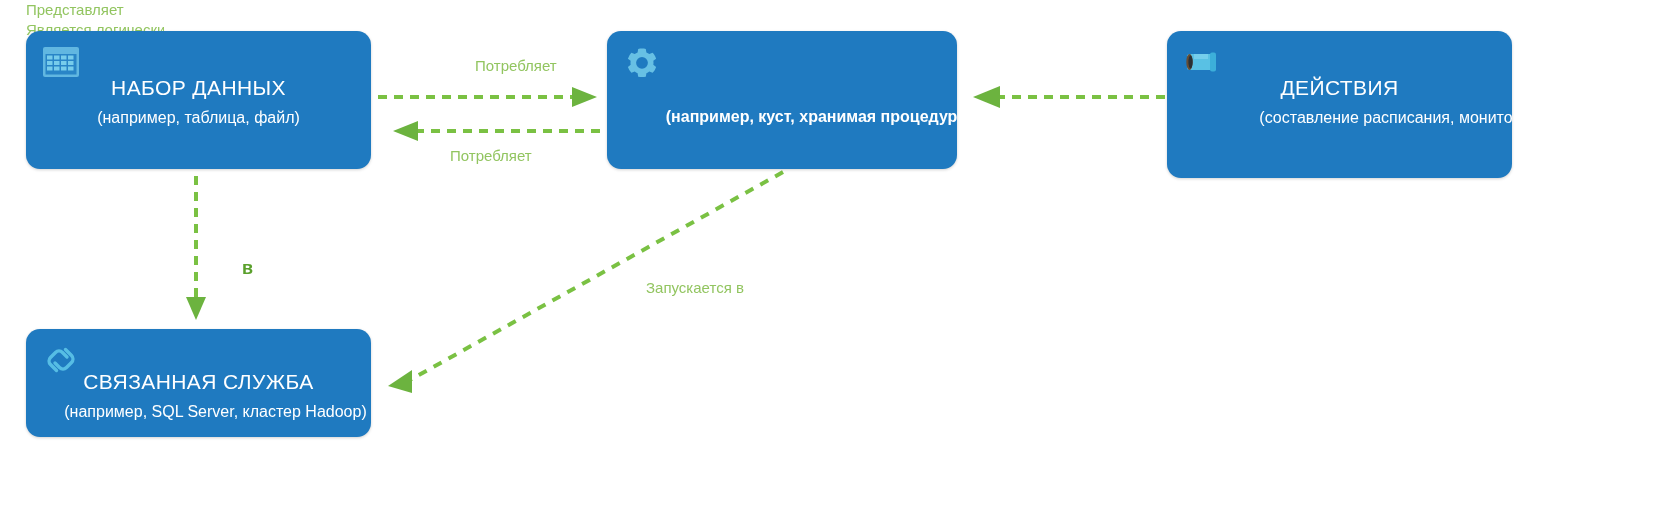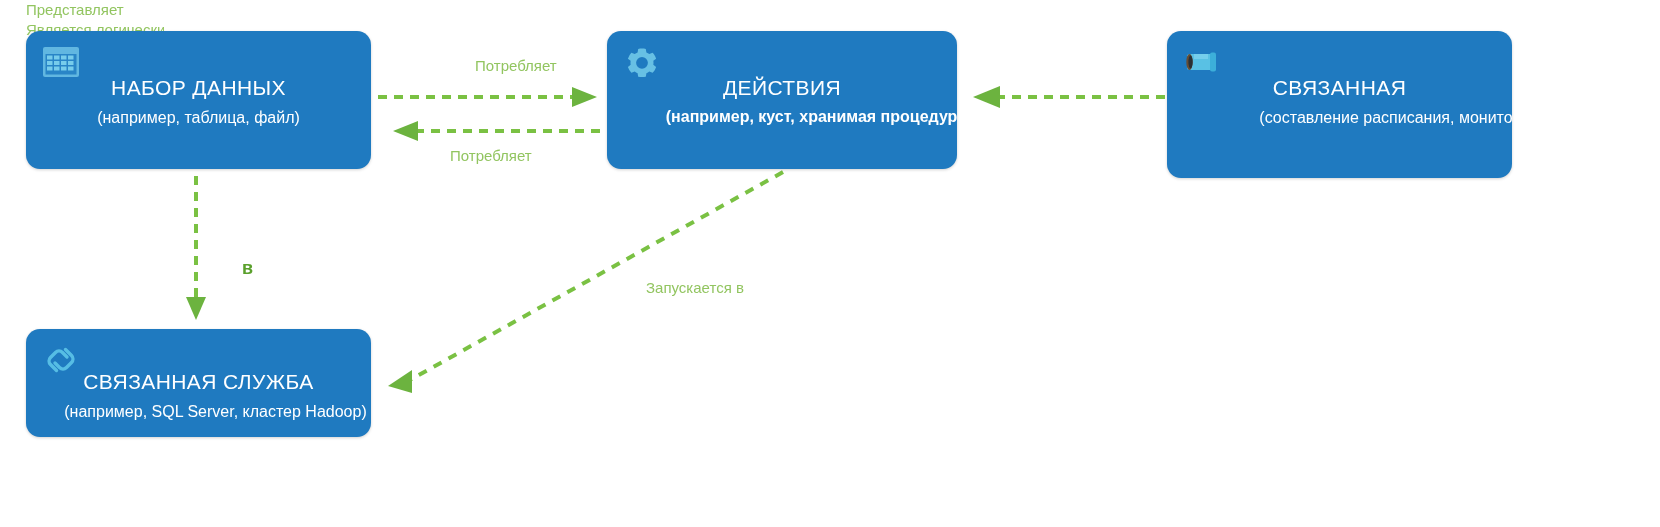--- a/index.html
+++ b/index.html
@@ -177,33 +177,32 @@
       </g>
     </svg>
     <div class="node-text node-title">НАБОР ДАННЫХ</div>
     <div class="node-text node-sub">(например, таблица, файл)</div>
   </div>
 
   <div class="node" id="node-activities">
     <svg class="node-icon" viewBox="0 0 42 42">
       <path fill="#6ec6e8" d="M21 7.5c1.3 0 2.6.16 3.8.47l.6 3.5c1.05.35 2.02.9 2.87 1.62l3.35-1.25c1.6 1.6 2.82 3.6 3.48 5.83l-2.77 2.2c.1.63.16 1.27.16 1.93s-.06 1.3-.16 1.93l2.77 2.2c-.66 2.23-1.88 4.23-3.48 5.83l-3.35-1.25c-.85.72-1.82 1.27-2.87 1.62l-.6 3.5c-1.2.3-2.5.47-3.8.47s-2.6-.17-3.8-.47l-.6-3.5a10.6 10.6 0 0 1-2.87-1.62l-3.35 1.25a15.5 15.5 0 0 1-3.48-5.83l2.77-2.2A12 12 0 0 1 9.5 21.8c0-.66.06-1.3.16-1.93l-2.77-2.2a15.5 15.5 0 0 1 3.48-5.83l3.35 1.25a10.6 10.6 0 0 1 2.87-1.62l.6-3.5c1.2-.3 2.5-.47 3.8-.47zm0 8.4a5.9 5.9 0 1 0 0 11.8 5.9 5.9 0 0 0 0-11.8z"></path>
     </svg>
-    <div class="node-text node-title">ДЕЙСТВИЯ</div>
     <div class="node-text node-sub bold">(например, куст, хранимая процедура</div>
   </div>
 
   <div class="node" id="node-pipeline">
     <svg class="node-icon" viewBox="0 0 42 42">
       <rect x="6" y="13" width="28" height="16" rx="2.5" fill="#5ec8e8"></rect>
       <rect x="29" y="11.5" width="6" height="19" rx="2" fill="#3fb4dd"></rect>
       <ellipse cx="8.5" cy="21" rx="3.2" ry="8" fill="#6d4a2a"></ellipse>
       <ellipse cx="9.5" cy="21" rx="2.1" ry="6.4" fill="#2a2a2a"></ellipse>
       <rect x="13" y="13" width="14" height="5" fill="#8adcf3" opacity="0.7"></rect>
     </svg>
-    <div class="node-text node-title">СВЯЗАННАЯ</div>
+    <div class="node-text node-title">ДЕЙСТВИЯ</div>
     <div class="node-text node-sub">(составление  расписания,  мониторинг,  </div>
   </div>
 
   <div class="node" id="node-linked">
     <svg class="node-icon" viewBox="0 0 42 42">
       <g fill="none" stroke="#5cc3e8" stroke-width="3.4" stroke-linecap="round">
         <path d="M25.5 10.5 L31.5 16.5 A5 5 0 0 1 31.5 23.5 L26.5 28.5 A5 5 0 0 1 19.5 28.5 L15 24"></path>
         <path d="M16.5 31.5 L10.5 25.5 A5 5 0 0 1 10.5 18.5 L15.5 13.5 A5 5 0 0 1 22.5 13.5 L27 18"></path>
       </g>
     </svg>

